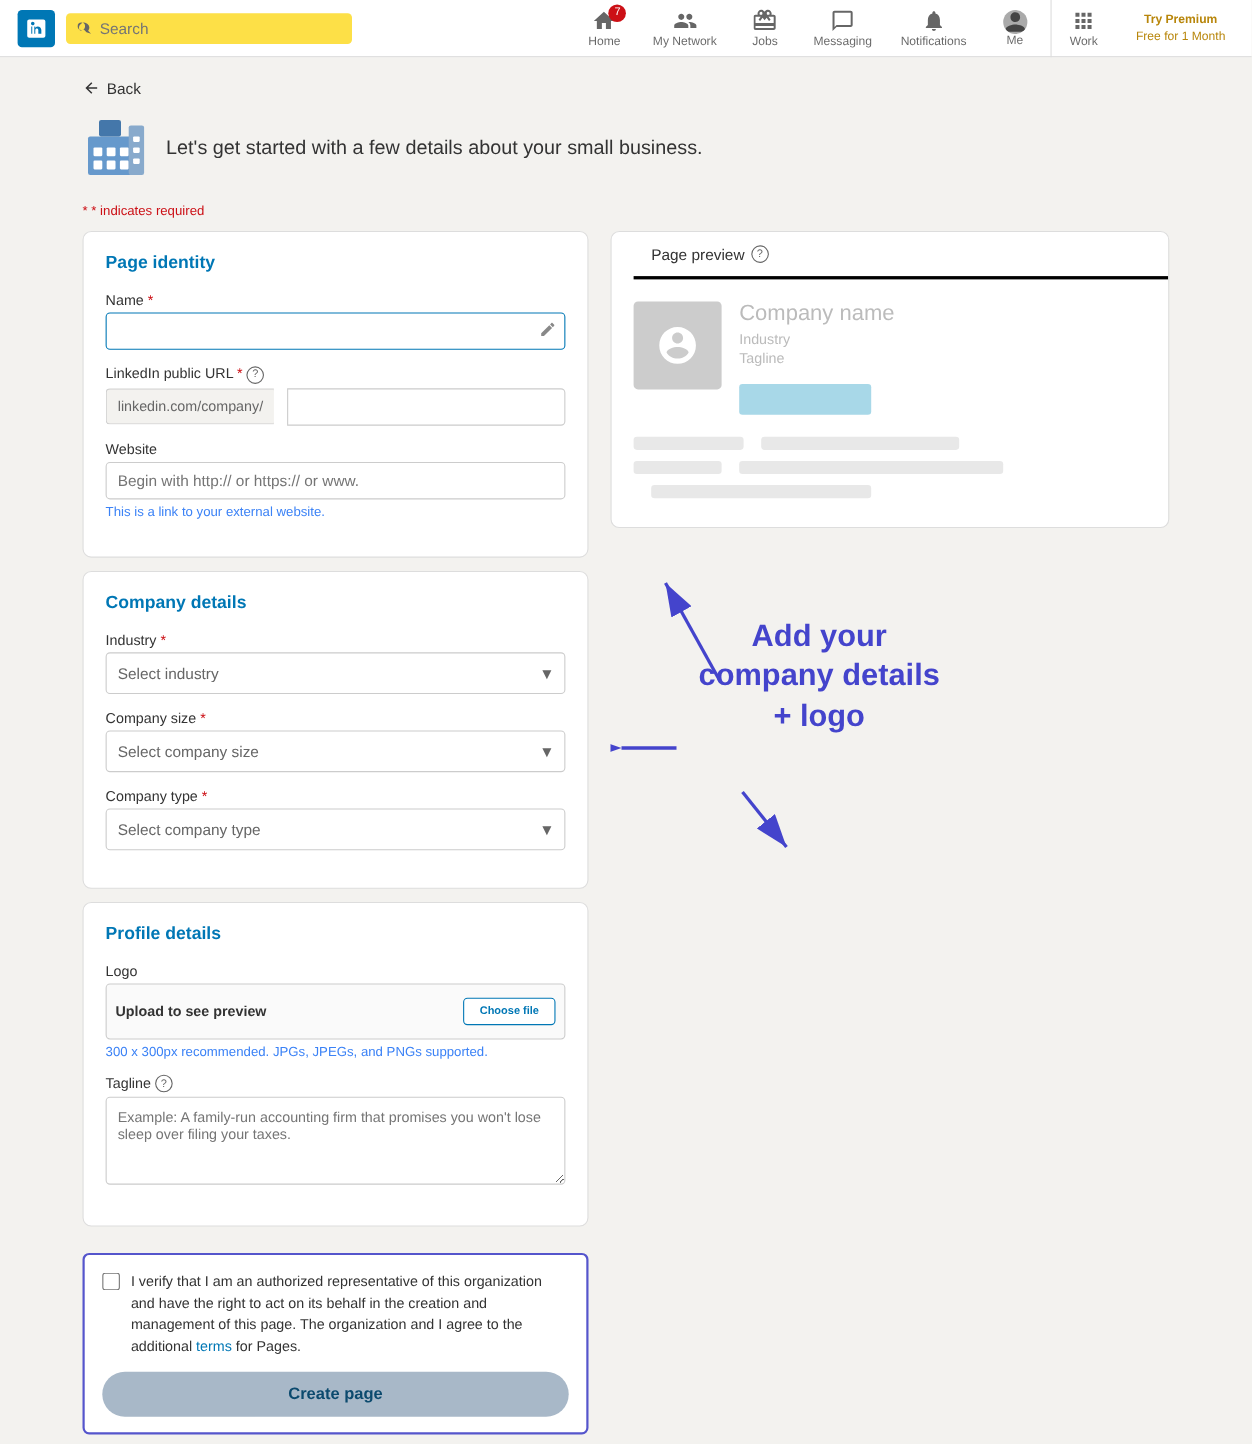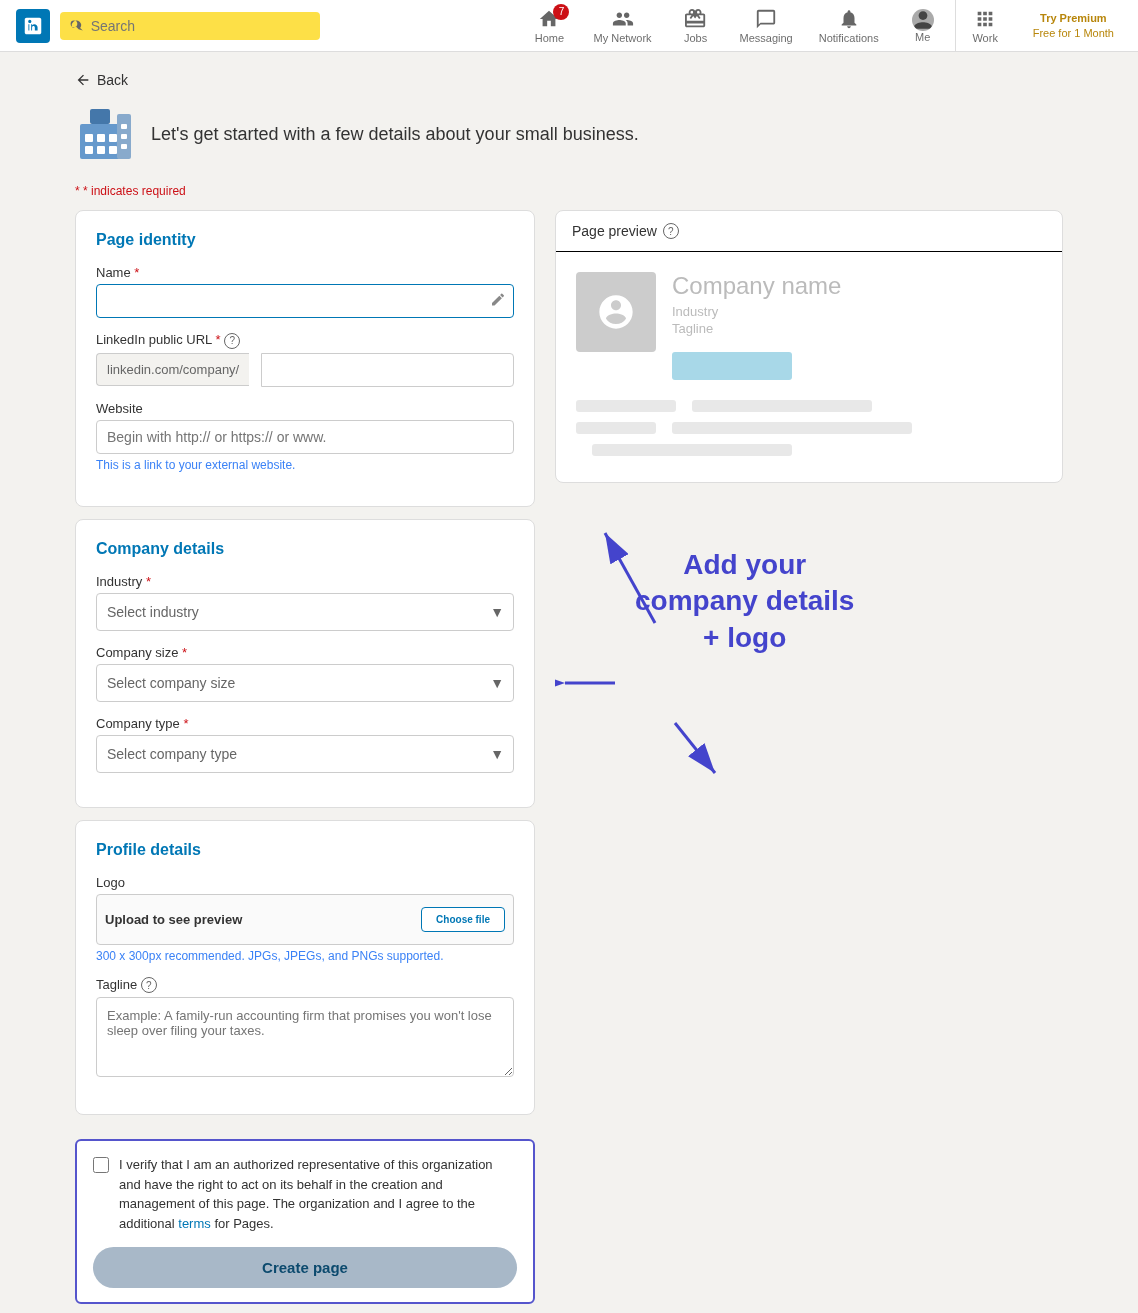--- a/index.html
+++ b/index.html
@@ -204,41 +204,41 @@
 
     
     .preview-card {
       background: #fff;
       border: 1px solid #ddd;
       border-radius: 8px;
       overflow: hidden;
     }
     .preview-header {
       padding: 12px 16px;
-      border-bottom: 1px solid #000000;
+      border-bottom: 3px solid #000000;
       font-size: 14px;
       color: #333;
-      display: flex; align-items: center; gap: 6px;
+      display: flex; align-items: center; gap: 6px; margin-left: 20px;
     }
     .preview-content {
       padding: 20px;
       display: flex;
       gap: 16px;
       align-items: flex-start;
     }
     .preview-logo-placeholder {
       width: 80px; height: 80px;
       background: #ccc;
       border-radius: 4px;
       display: flex; align-items: center; justify-content: center;
       flex-shrink: 0;
     }
     .preview-logo-placeholder svg { width: 40px; height: 40px; fill: #fff; }
     .preview-text-area { flex: 1; }
-    .preview-company-name { font-size: 24px; color: #bbb; font-weight: 400; margin-bottom: 4px; }
+    .preview-company-name { font-size: 20px; color: #bbb; font-weight: 400; margin-bottom: 4px; }
     .preview-industry { font-size: 13px; color: #bbb; margin-bottom: 2px; }
     .preview-tagline { font-size: 13px; color: #bbb; margin-bottom: 16px; }
     .preview-follow-btn {
       width: 120px; height: 28px;
       background: #a8d8e8;
       border-radius: 3px;
     }
 
     .preview-bottom {
       padding: 0 20px 16px;
@@ -580,19 +580,19 @@
               <polygon points="0 0, 10 3.5, 0 7" fill="#4444cc"></polygon>
             </marker>
             <marker id="arrowhead2" markerWidth="10" markerHeight="7" refX="0" refY="3.5" orient="auto">
               <polygon points="10 0, 0 3.5, 10 7" fill="#4444cc"></polygon>
             </marker>
             <marker id="arrowhead3" markerWidth="10" markerHeight="7" refX="10" refY="3.5" orient="auto">
               <polygon points="0 0, 10 3.5, 0 7" fill="#4444cc"></polygon>
             </marker>
           </defs>
         </svg>
-        <div style="position:absolute;top:44px;left:80px;text-align:center;color:#4444cc;font-size:28px;font-weight:900;line-height:1.3;z-index:5;">
+        <div style="position:absolute;top:60px;left:80px;text-align:center;color:#4444cc;font-size:28px;font-weight:900;line-height:1.3;z-index:5;">
           Add your<br>company details<br>+ logo
         </div>
       </div>
     </div>
   </div>
 </div>
 
 </body></html>

